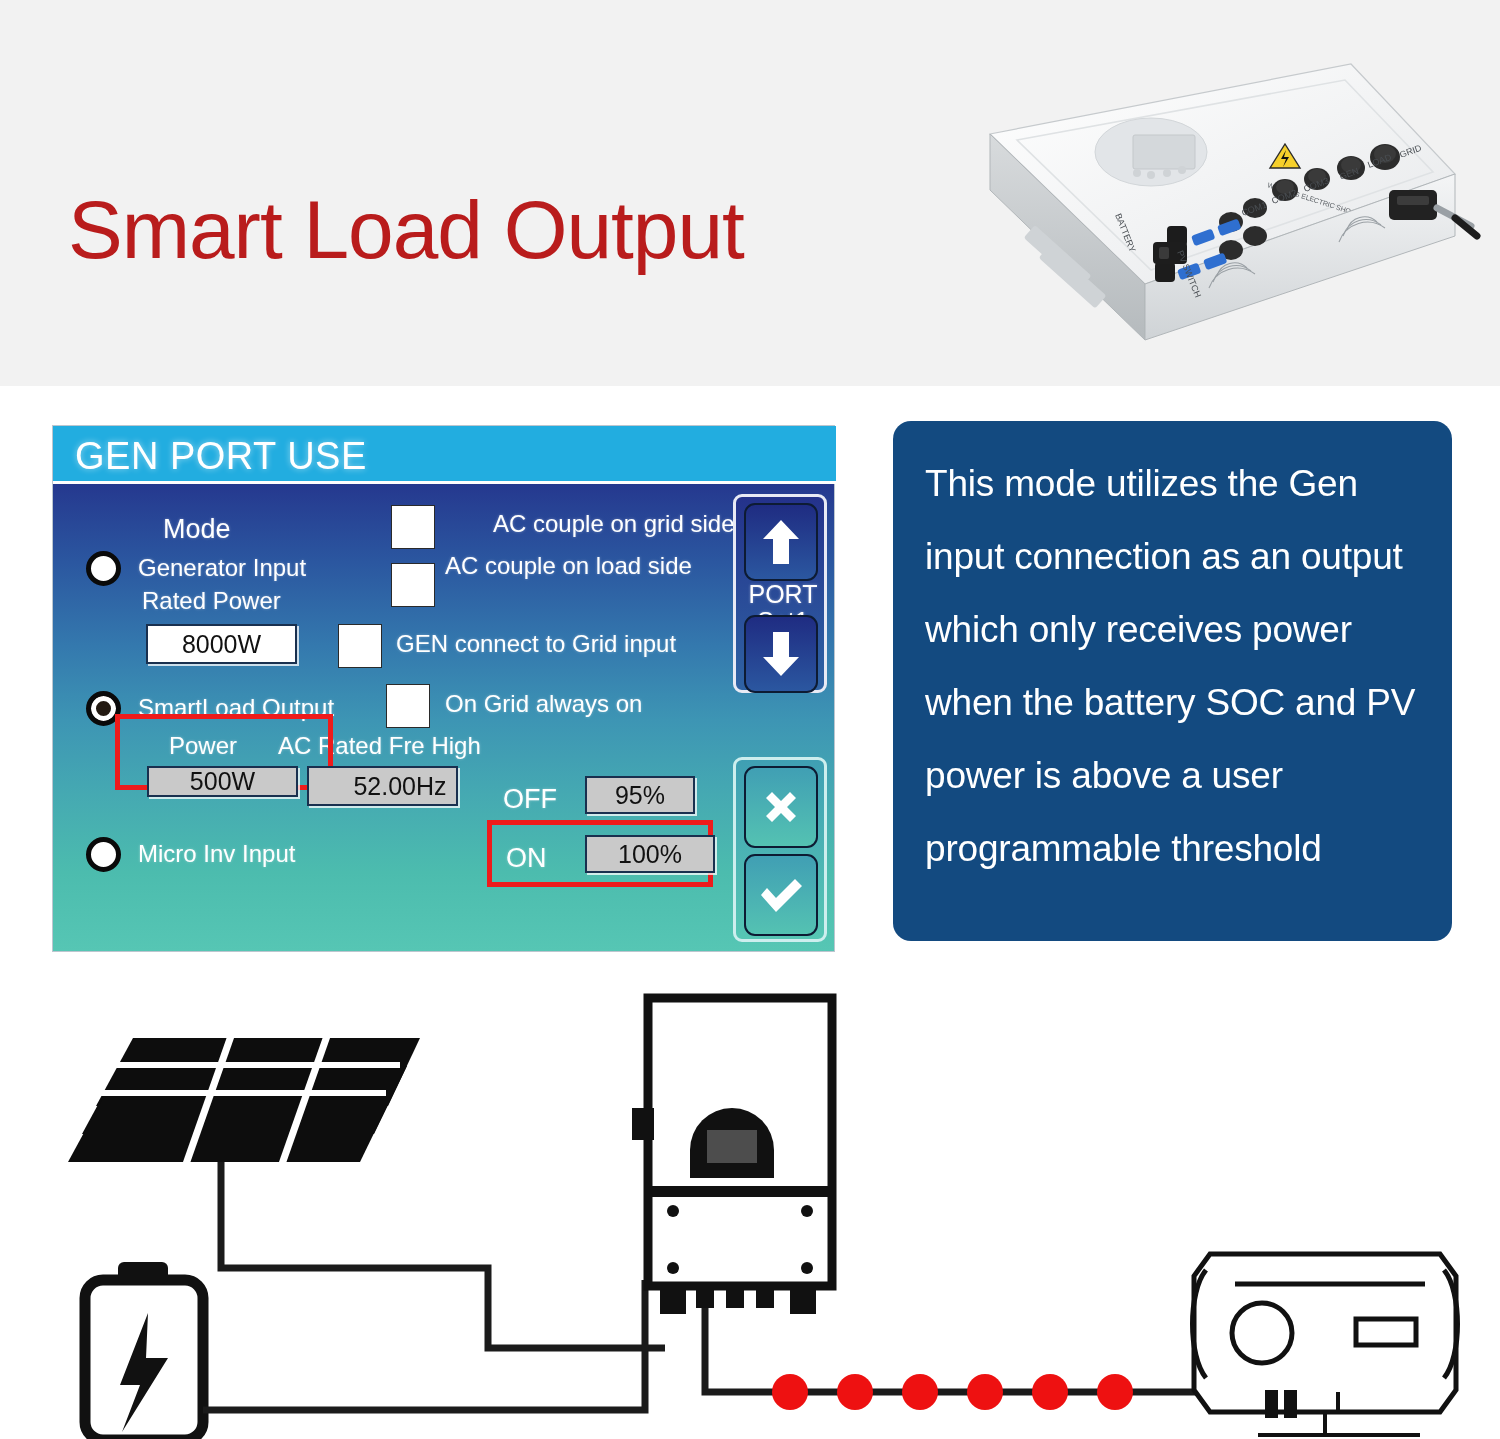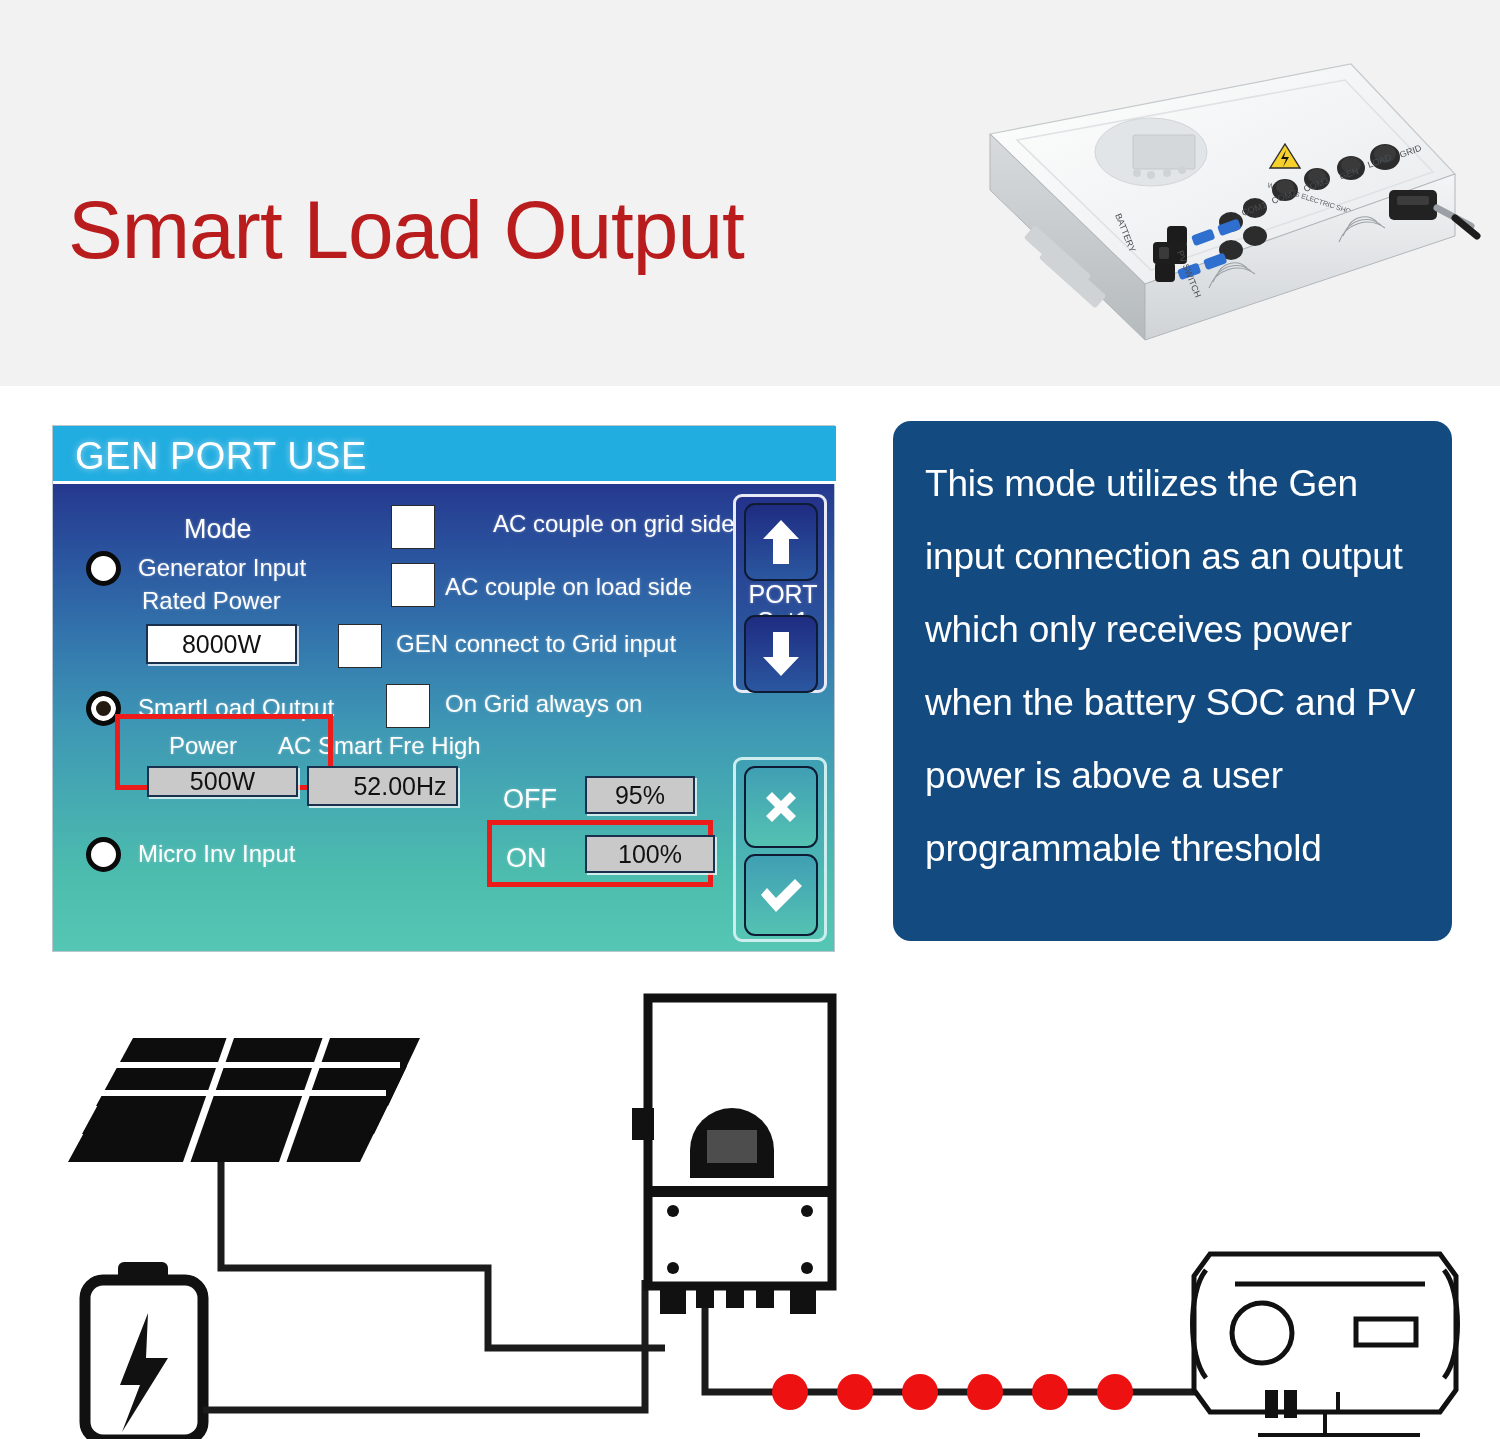--- a/index.html
+++ b/index.html
@@ -234,44 +234,44 @@
     </svg>
   </div>
 </div>
 
 <div id="lcd-panel">
 
   <div id="lcd-titlebar">
     <div id="lcd-title">GEN PORT USE</div>
   </div>
 
-  <div class="lcd-text big" style="left:131px; top:88px;">Mode</div>
+  <div class="lcd-text big" style="left:110px; top:88px;">Mode</div>
 
   <div class="radio" style="left:33px; top:125px;"></div>
   <div class="lcd-text" style="left:85px; top:128px;">Generator Input</div>
   <div class="lcd-text" style="left:89px; top:161px;">Rated Power</div>
   <div class="field" style="left:93px; top:198px; width:151px; height:40px;">8000W</div>
 
   <div class="radio checked" style="left:33px; top:265px;"></div>
   <div class="lcd-text" style="left:85px; top:268px;">SmartLoad Output</div>
   <div class="lcd-text" style="left:116px; top:306px;">Power</div>
-  <div class="lcd-text" style="left:225px; top:306px;">AC Smart Fre High</div>
+  <div class="lcd-text" style="left:225px; top:306px;">AC Rated Fre High</div>
 
   <div class="redbox" style="left:62px; top:288px; width:218px; height:76px;"></div>
   <div class="field grey" style="left:94px; top:340px; width:151px; height:31px;">500W</div>
   <div class="field grey" style="left:254px; top:340px; width:151px; height:40px;padding-left:35px;">52.00Hz</div>
 
   <div class="radio" style="left:33px; top:411px;"></div>
   <div class="lcd-text" style="left:85px; top:414px;">Micro Inv Input</div>
 
   <div class="chk" style="left:338px; top:79px;"></div>
   <div class="lcd-text" style="left:392px; top:84px;margin-left:48px;">AC couple on grid side</div>
 
   <div class="chk" style="left:338px; top:137px;"></div>
-  <div class="lcd-text" style="left:392px; top:147px;">AC couple on load side</div>
+  <div class="lcd-text" style="left:392px; top:126px;">AC couple on load side</div>
 
   <div class="chk" style="left:285px; top:198px;"></div>
   <div class="lcd-text" style="left:343px; top:204px;">GEN connect to Grid input</div>
 
   <div class="chk" style="left:333px; top:258px;"></div>
   <div class="lcd-text" style="left:392px; top:264px;">On Grid always on</div>
 
   <div class="lcd-text big" style="left:450px; top:358px;">OFF</div>
   <div class="field grey" style="left:532px; top:350px; width:110px; height:38px;">95%</div>
 

